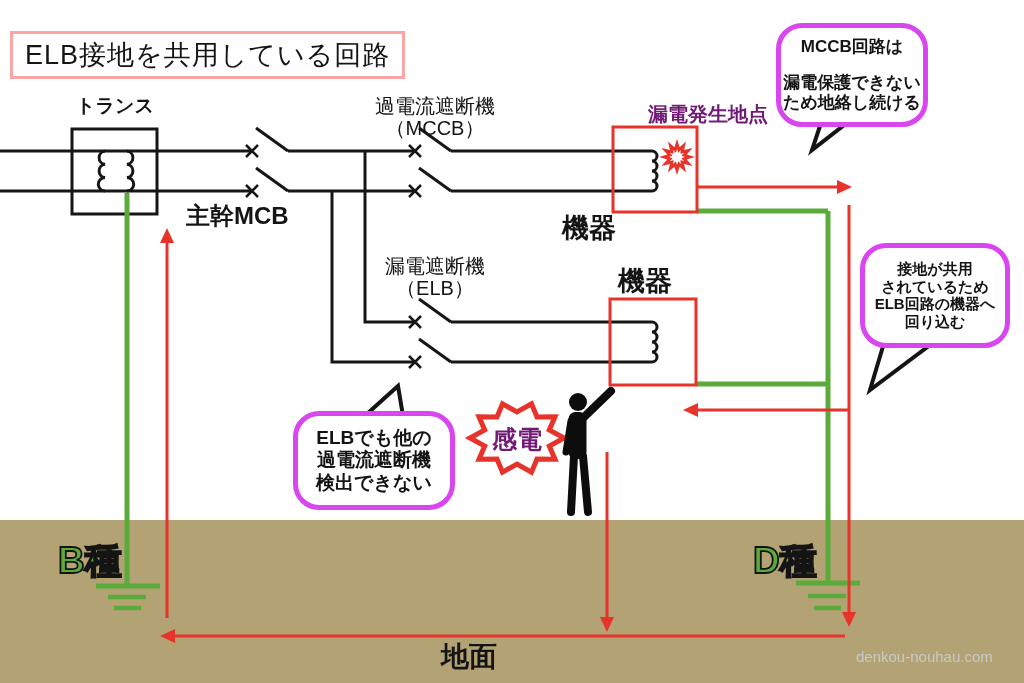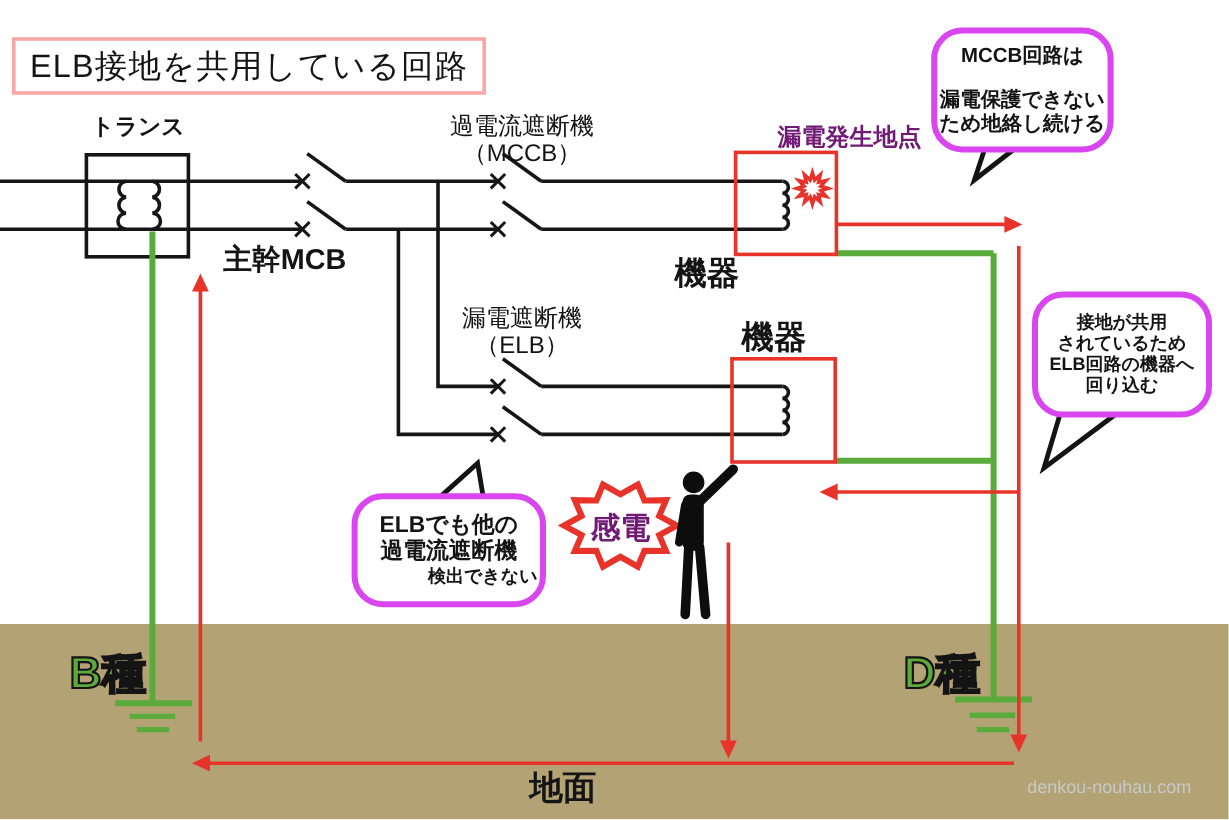--- a/index.html
+++ b/index.html
@@ -172,16 +172,16 @@
   <div class="bubble" style="left:860px;top:243px;width:150px;padding:12px 2px;">
     <div class="bl" style="font-size:15px;">接地が共用</div>
     <div class="bl" style="font-size:15px;">されているため</div>
     <div class="bl" style="font-size:15px;">ELB回路の機器へ</div>
     <div class="bl" style="font-size:15px;">回り込む</div>
   </div>
 
   <div class="bubble" style="left:293px;top:411px;width:162px;padding:11px 2px;">
     <div class="bl" style="font-size:19px;">ELBでも他の</div>
     <div class="bl" style="font-size:19px;">過電流遮断機</div>
-    <div class="bl" style="font-size:15px;text-align:right;">検出できない</div>
+    <div class="bl" style="font-size:19px;">検出できない</div>
   </div>
 
 </div>
 
 </body></html>

